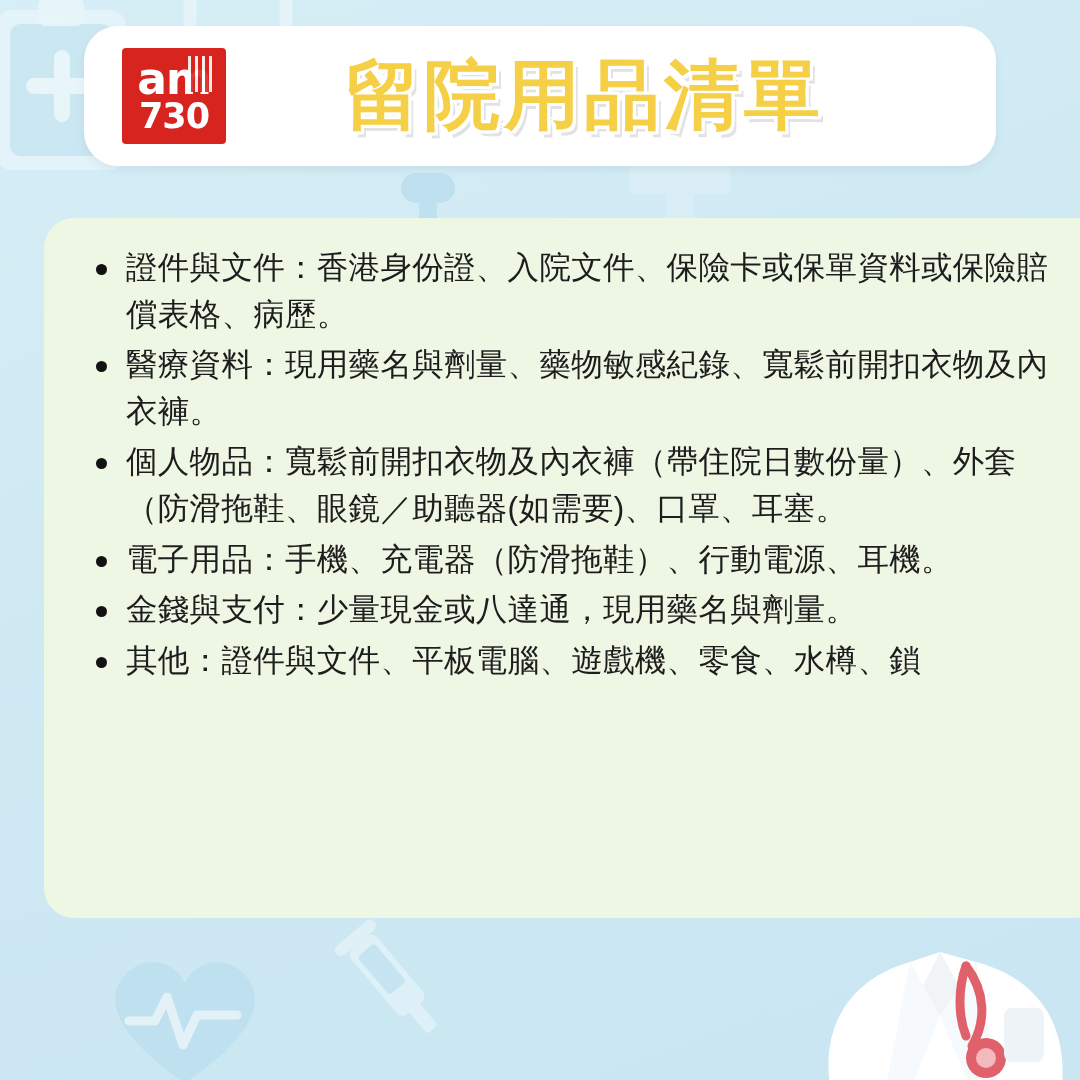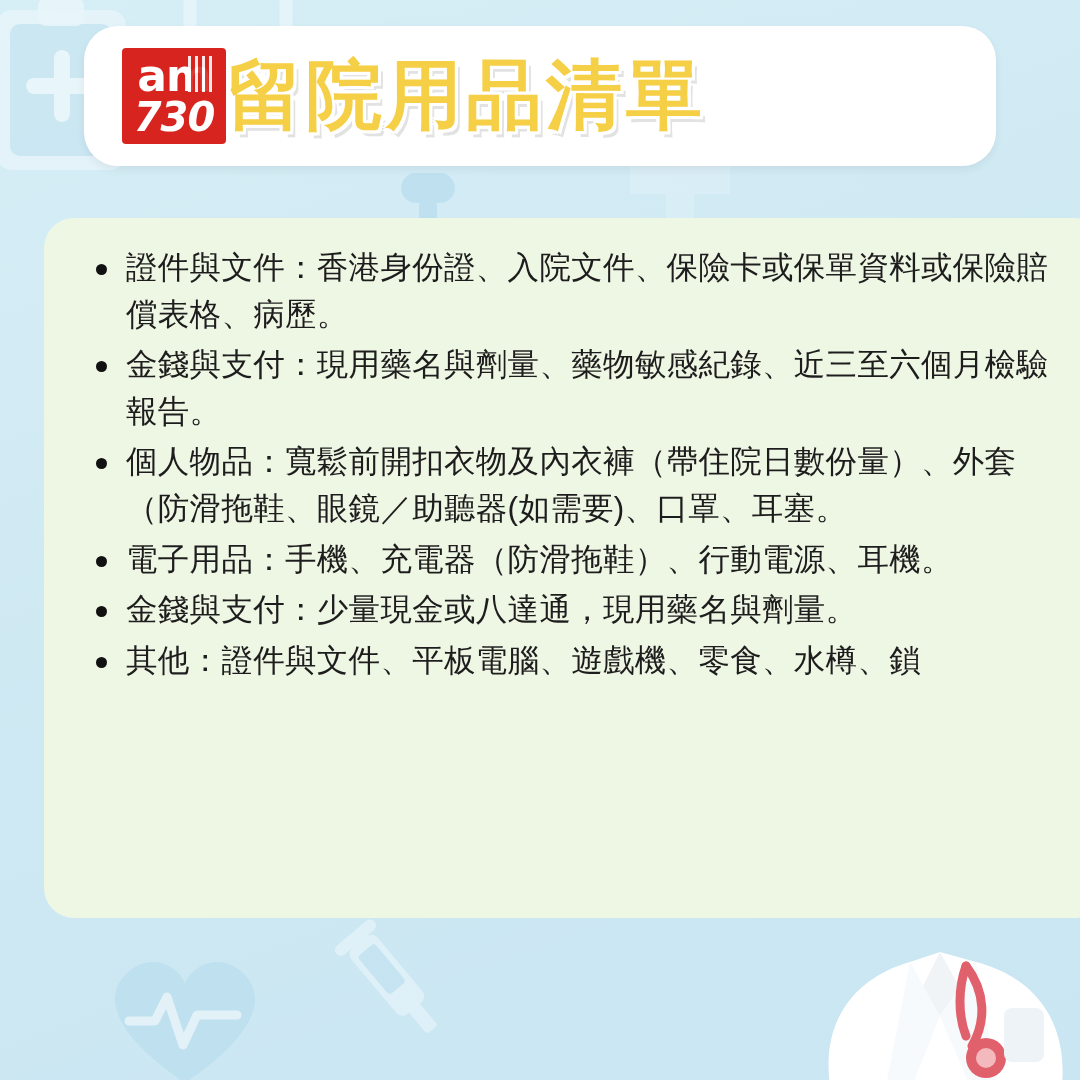--- a/index.html
+++ b/index.html
@@ -76,39 +76,38 @@
     overflow: hidden;
   }
   .logo .logo-am {
     font-size: 44px;
     line-height: 0.95;
     letter-spacing: -1px;
     font-family: "DejaVu Sans", sans-serif;
     font-weight: 700;
   }
   .logo .logo-730 {
-    font-size: 40px;
+    font-size: 35px;
     line-height: 1;
     letter-spacing: -1px;
     font-family: "DejaVu Sans", sans-serif;
     font-weight: 700;
-    font-style: italic;
   }
   .logo .logo-stripes {
     position: absolute;
     right: 12px;
     top: 8px;
     width: 26px;
     height: 36px;
     background: repeating-linear-gradient(90deg,#ffffff 0 3px, #d8241f 3px 7px);
     opacity: .9;
   }
   .header-title {
     flex: 1 1 auto;
-    text-align: left;
+    text-align: center;
     font-size: 76px;
     font-weight: 700;
     color: #f5cf45;
     letter-spacing: 4px;
     text-shadow:
       3px 0 0 #ffffff, -3px 0 0 #ffffff, 0 3px 0 #ffffff, 0 -3px 0 #ffffff,
       3px 3px 0 #ffffff, -3px 3px 0 #ffffff, 3px -3px 0 #ffffff, -3px -3px 0 #ffffff,
       5px 6px 0 #e2e2e2;
     font-family: "Liberation Sans", "DejaVu Sans", sans-serif;
     padding-right: 30px;
@@ -233,19 +232,19 @@
     <div class="logo-stripes"></div>
     <div class="logo-am">am</div>
     <div class="logo-730">730</div>
   </div>
   <div class="header-title">留院用品清單</div>
 </div>
 
 <div class="content-card">
   <ul class="list">
     <li>證件與文件：香港身份證、入院文件、保險卡或保單資料或保險賠償表格、病歷。</li>
-    <li>金錢與支付：現用藥名與劑量、藥物敏感紀錄、近三至六個月檢驗報告。</li>
+    <li>醫療資料：現用藥名與劑量、藥物敏感紀錄、寬鬆前開扣衣物及內衣褲。</li>
     <li>個人物品：寬鬆前開扣衣物及內衣褲（帶住院日數份量）、外套（防滑拖鞋、眼鏡／助聽器(如需要)、口罩、耳塞。</li>
     <li>電子用品：手機、充電器（防滑拖鞋）、行動電源、耳機。</li>
     <li>金錢與支付：少量現金或八達通，現用藥名與劑量。</li>
     <li>其他：證件與文件、平板電腦、遊戲機、零食、水樽、鎖</li>
   </ul>
 </div>
 
 </body></html>

